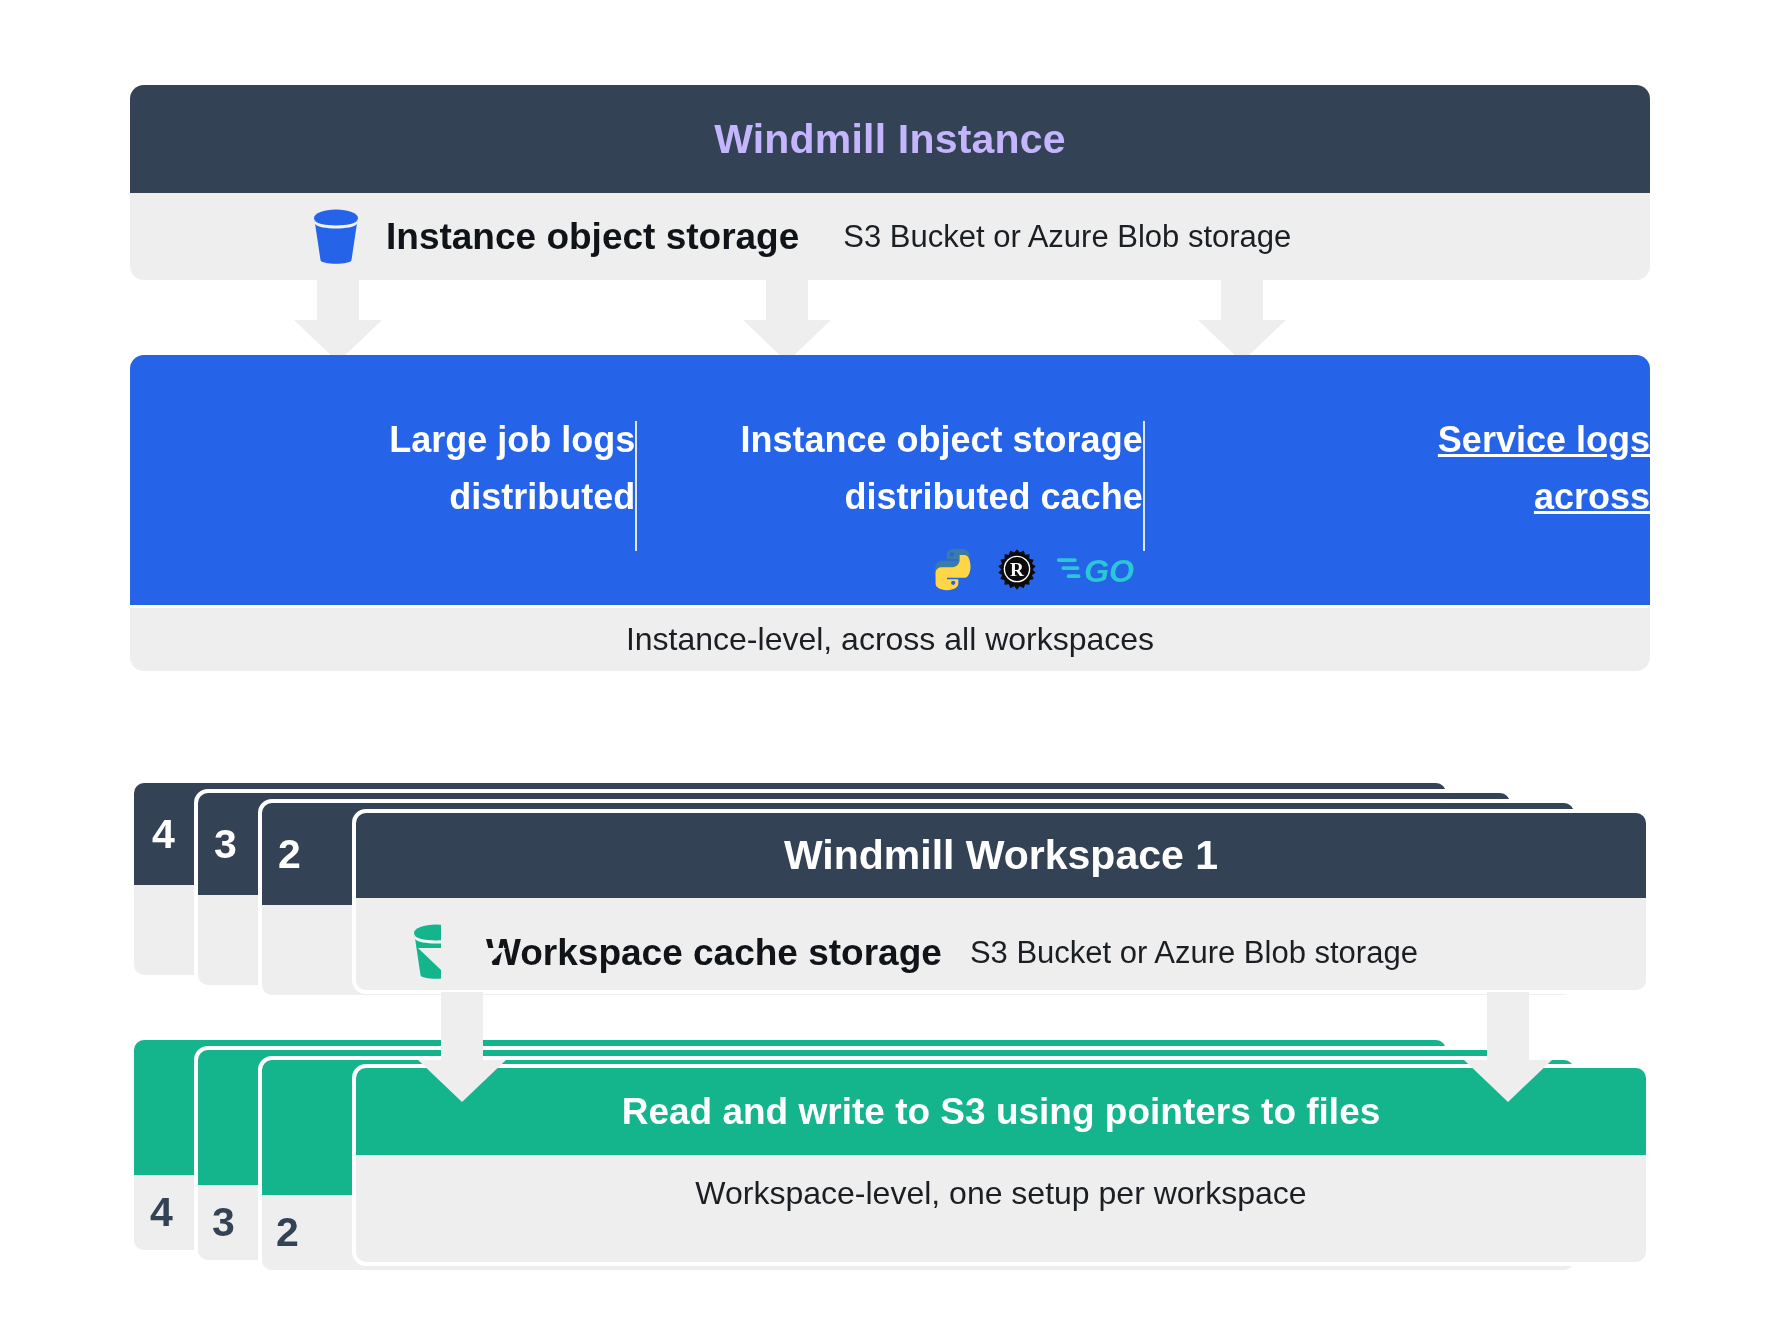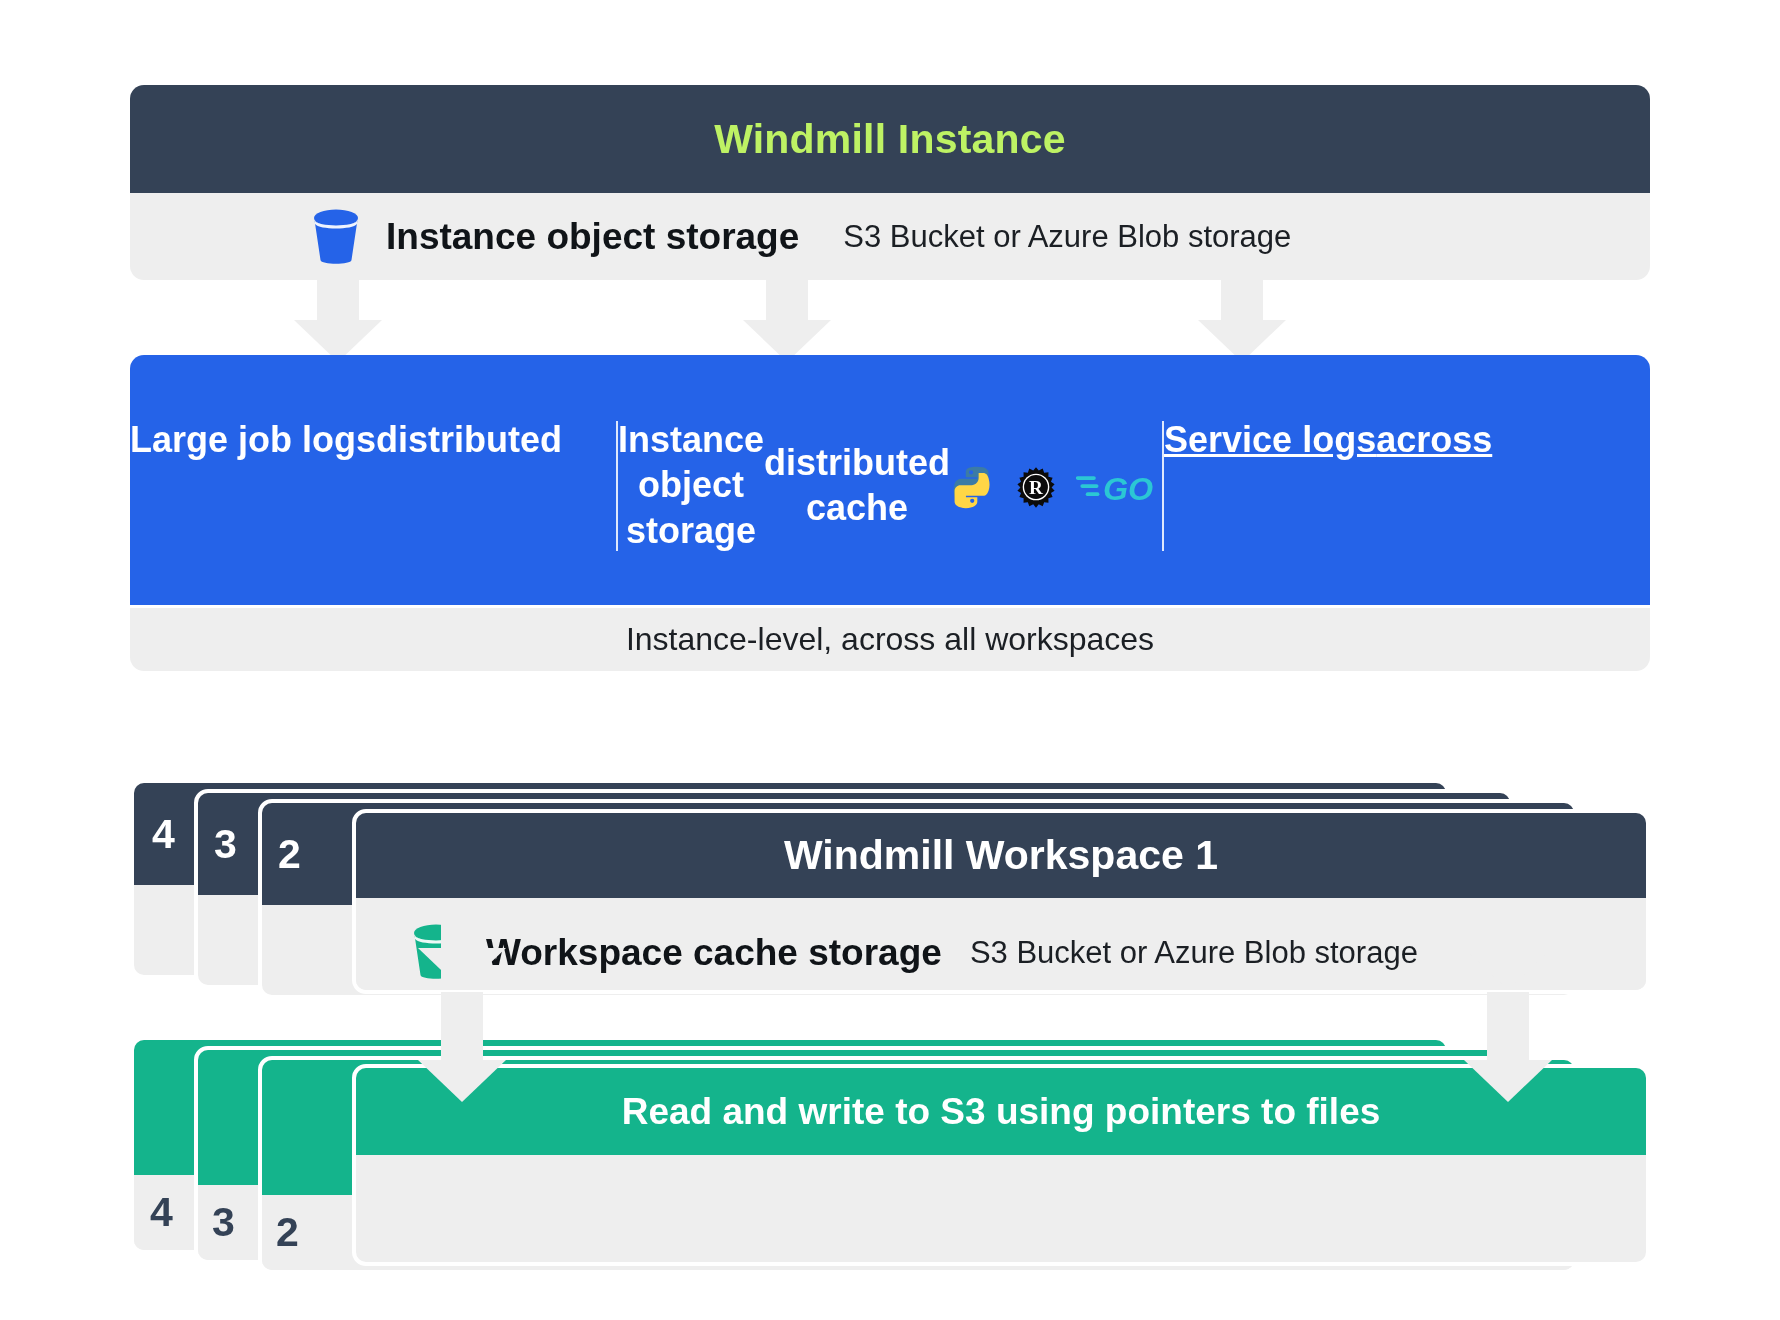--- a/index.html
+++ b/index.html
@@ -20,21 +20,21 @@
     position: absolute;
     left: 0; top: 0;
     width: 1780px;
     height: 1320px;
   }
   .abs { position: absolute; }
 
   
   .card-header {
     background: #344256;
-    color: #bef264;
+    color: #c4b5fd;
     font-weight: bold;
     display: flex;
     align-items: center;
     justify-content: center;
     border-radius: 14px 14px 0 0;
   }
   .card-sub {
     background: #eeeeee;
     display: flex;
     align-items: center;
@@ -63,23 +63,24 @@
     display: flex;
     align-items: flex-start;
     overflow: hidden;
   }
   .blue-col {
     flex: 1 1 0;
     color: #ffffff;
     font-weight: bold;
     text-align: center;
     display: flex;
-    flex-direction: row;
-    align-items: center;
+    flex-direction: column;
+    align-items: flex-end;
     justify-content: flex-start;
+    gap: 12px;
   }
   .blue-divider {
     width: 2px;
     background: #ffffff;
     opacity: 0.85;
   }
   .caption-bar {
     background: #eeeeee;
     color: #1b1f24;
     display: flex;
@@ -307,20 +308,23 @@
     <div class="green-head" style="height:135px;"></div>
     <div class="green-foot" style="height:75px; justify-content:flex-start; padding-left:14px;">
       <span class="stack-num-dark" style="font-size:41px;">2</span>
     </div>
   </div>
 
   <div class="green-card" style="left:352px; top:1064px; width:1298px; height:202px;">
     <div class="green-head" style="height:87px; font-size:37px;">
       <span>Read and write to S3 using pointers to files</span>
     </div>
+    <div class="green-foot" style="height:77px;">
+      <span style="font-size:32px;">Workspace-level, one setup per workspace</span>
+    </div>
   </div>
 
   <div class="arrow-head" style="left:418px; top:1060px; border-left:44px solid transparent; border-right:44px solid transparent; border-top:42px solid #eeeeee;"></div>
   <div class="arrow-shaft" style="left:441px; top:992px; width:42px; height:70px;"></div>
   <div class="arrow-head" style="left:1464px; top:1060px; border-left:44px solid transparent; border-right:44px solid transparent; border-top:42px solid #eeeeee;"></div>
   <div class="arrow-shaft" style="left:1487px; top:992px; width:42px; height:70px;"></div>
 
 </div>
 
 </body></html>

